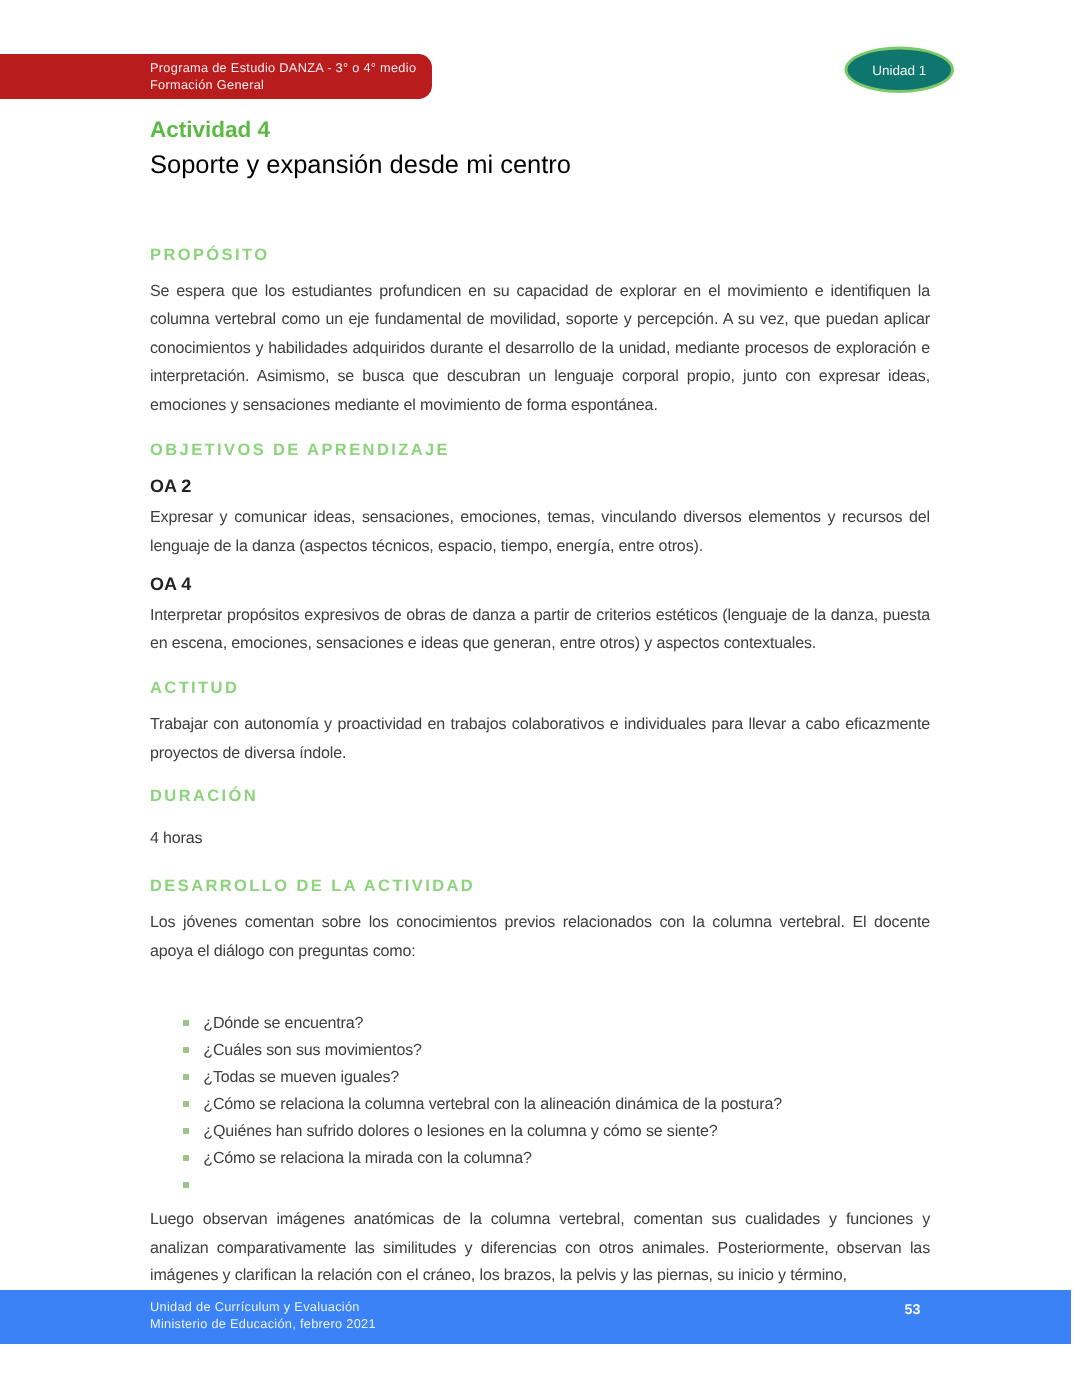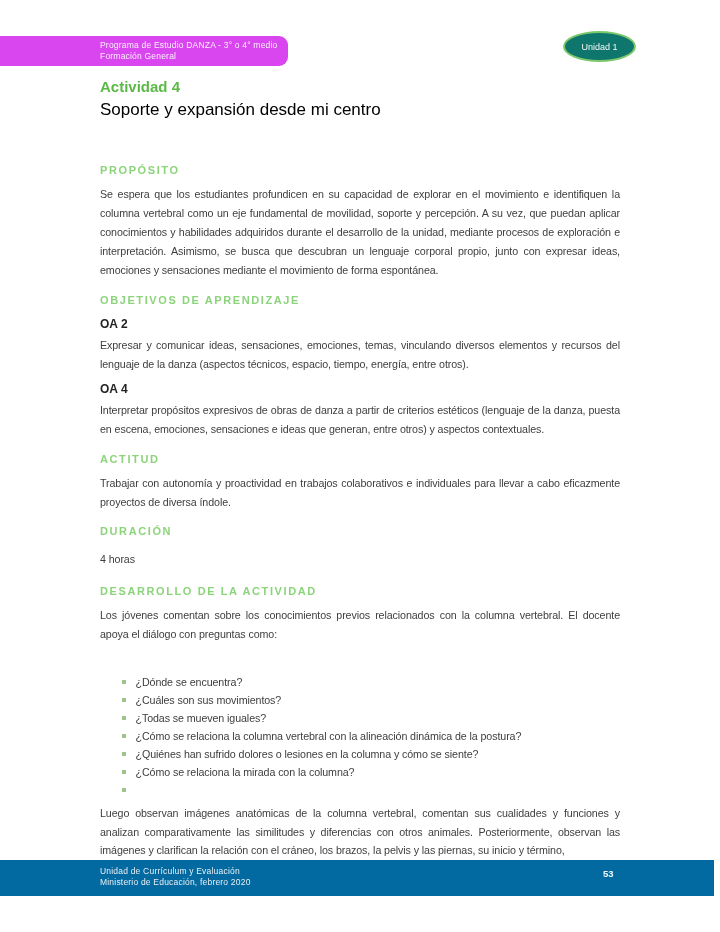--- a/index.html
+++ b/index.html
@@ -3,21 +3,21 @@
 <meta charset="utf-8">
 <style>
   html,body{margin:0;padding:0;}
   body{
     width:720px;height:932px;position:relative;background:#ffffff;
     font-family:"Liberation Sans", sans-serif;color:#3e3e3e;overflow:hidden;
   }
   
   .header-bar{
     position:absolute;top:36px;left:0;width:288px;height:30px;
-    background:#d946ef;border-radius:0 9px 9px 0;box-sizing:border-box;
+    background:#b91c1c;border-radius:0 9px 9px 0;box-sizing:border-box;
     padding:4px 0 0 100px;
   }
   .header-bar .hl{font-size:8.5px;line-height:11px;color:rgba(255,255,255,.92);letter-spacing:.2px;}
   
   .unit-badge{
     position:absolute;top:31px;left:563px;width:73px;height:31px;
     background:#0f766e;border:2px solid #7cc96c;border-radius:50%;
     box-sizing:border-box;display:flex;align-items:center;justify-content:center;
   }
   .unit-badge span{font-size:9px;color:rgba(255,255,255,.95);}
@@ -51,21 +51,21 @@
   .q-list li{display:flex;align-items:flex-start;height:18px;}
   .q-list .bm{
     width:3.5px;height:3.5px;background:#9cc58c;display:inline-block;
     margin:7px 10px 0 6px;flex:0 0 auto;
   }
   .q-list .bt{font-size:10.7px;line-height:18px;letter-spacing:-0.1px;color:#3e3e3e;}
   .p-closing{top:804px;line-height:18.5px;}
   
   .footer-bar{
     position:absolute;top:860px;left:0;width:714px;height:36px;
-    background:#0369a1;box-sizing:border-box;padding:6px 0 2px 100px;
+    background:#3b82f6;box-sizing:border-box;padding:6px 0 2px 100px;
   }
   .footer-bar .fl{font-size:8.5px;line-height:11px;color:rgba(255,255,255,.9);letter-spacing:.2px;}
   .page-num{
     position:absolute;top:868px;left:603px;font-size:9.5px;
     color:rgba(255,255,255,.95);font-weight:bold;
   }
 </style>
 </head>
 <body>
 
@@ -126,15 +126,15 @@
     </li>
   <li>
       <span class="bm"></span>
     </li>
 </ul>
 
 <div class="col body-t p-closing" style="position:absolute;">Luego observan imágenes anatómicas de la columna vertebral, comentan sus cualidades y funciones y analizan comparativamente las similitudes y diferencias con otros animales. Posteriormente, observan las imágenes y clarifican la relación con el cráneo, los brazos, la pelvis y las piernas, su inicio y término,</div>
 
 <div class="footer-bar">
   <div class="fl">Unidad de Currículum y Evaluación</div>
-  <div class="fl">Ministerio de Educación, febrero 2020</div>
+  <div class="fl">Ministerio de Educación, febrero 2021</div>
 </div>
 <div class="page-num">53</div>
 
 </body></html>

